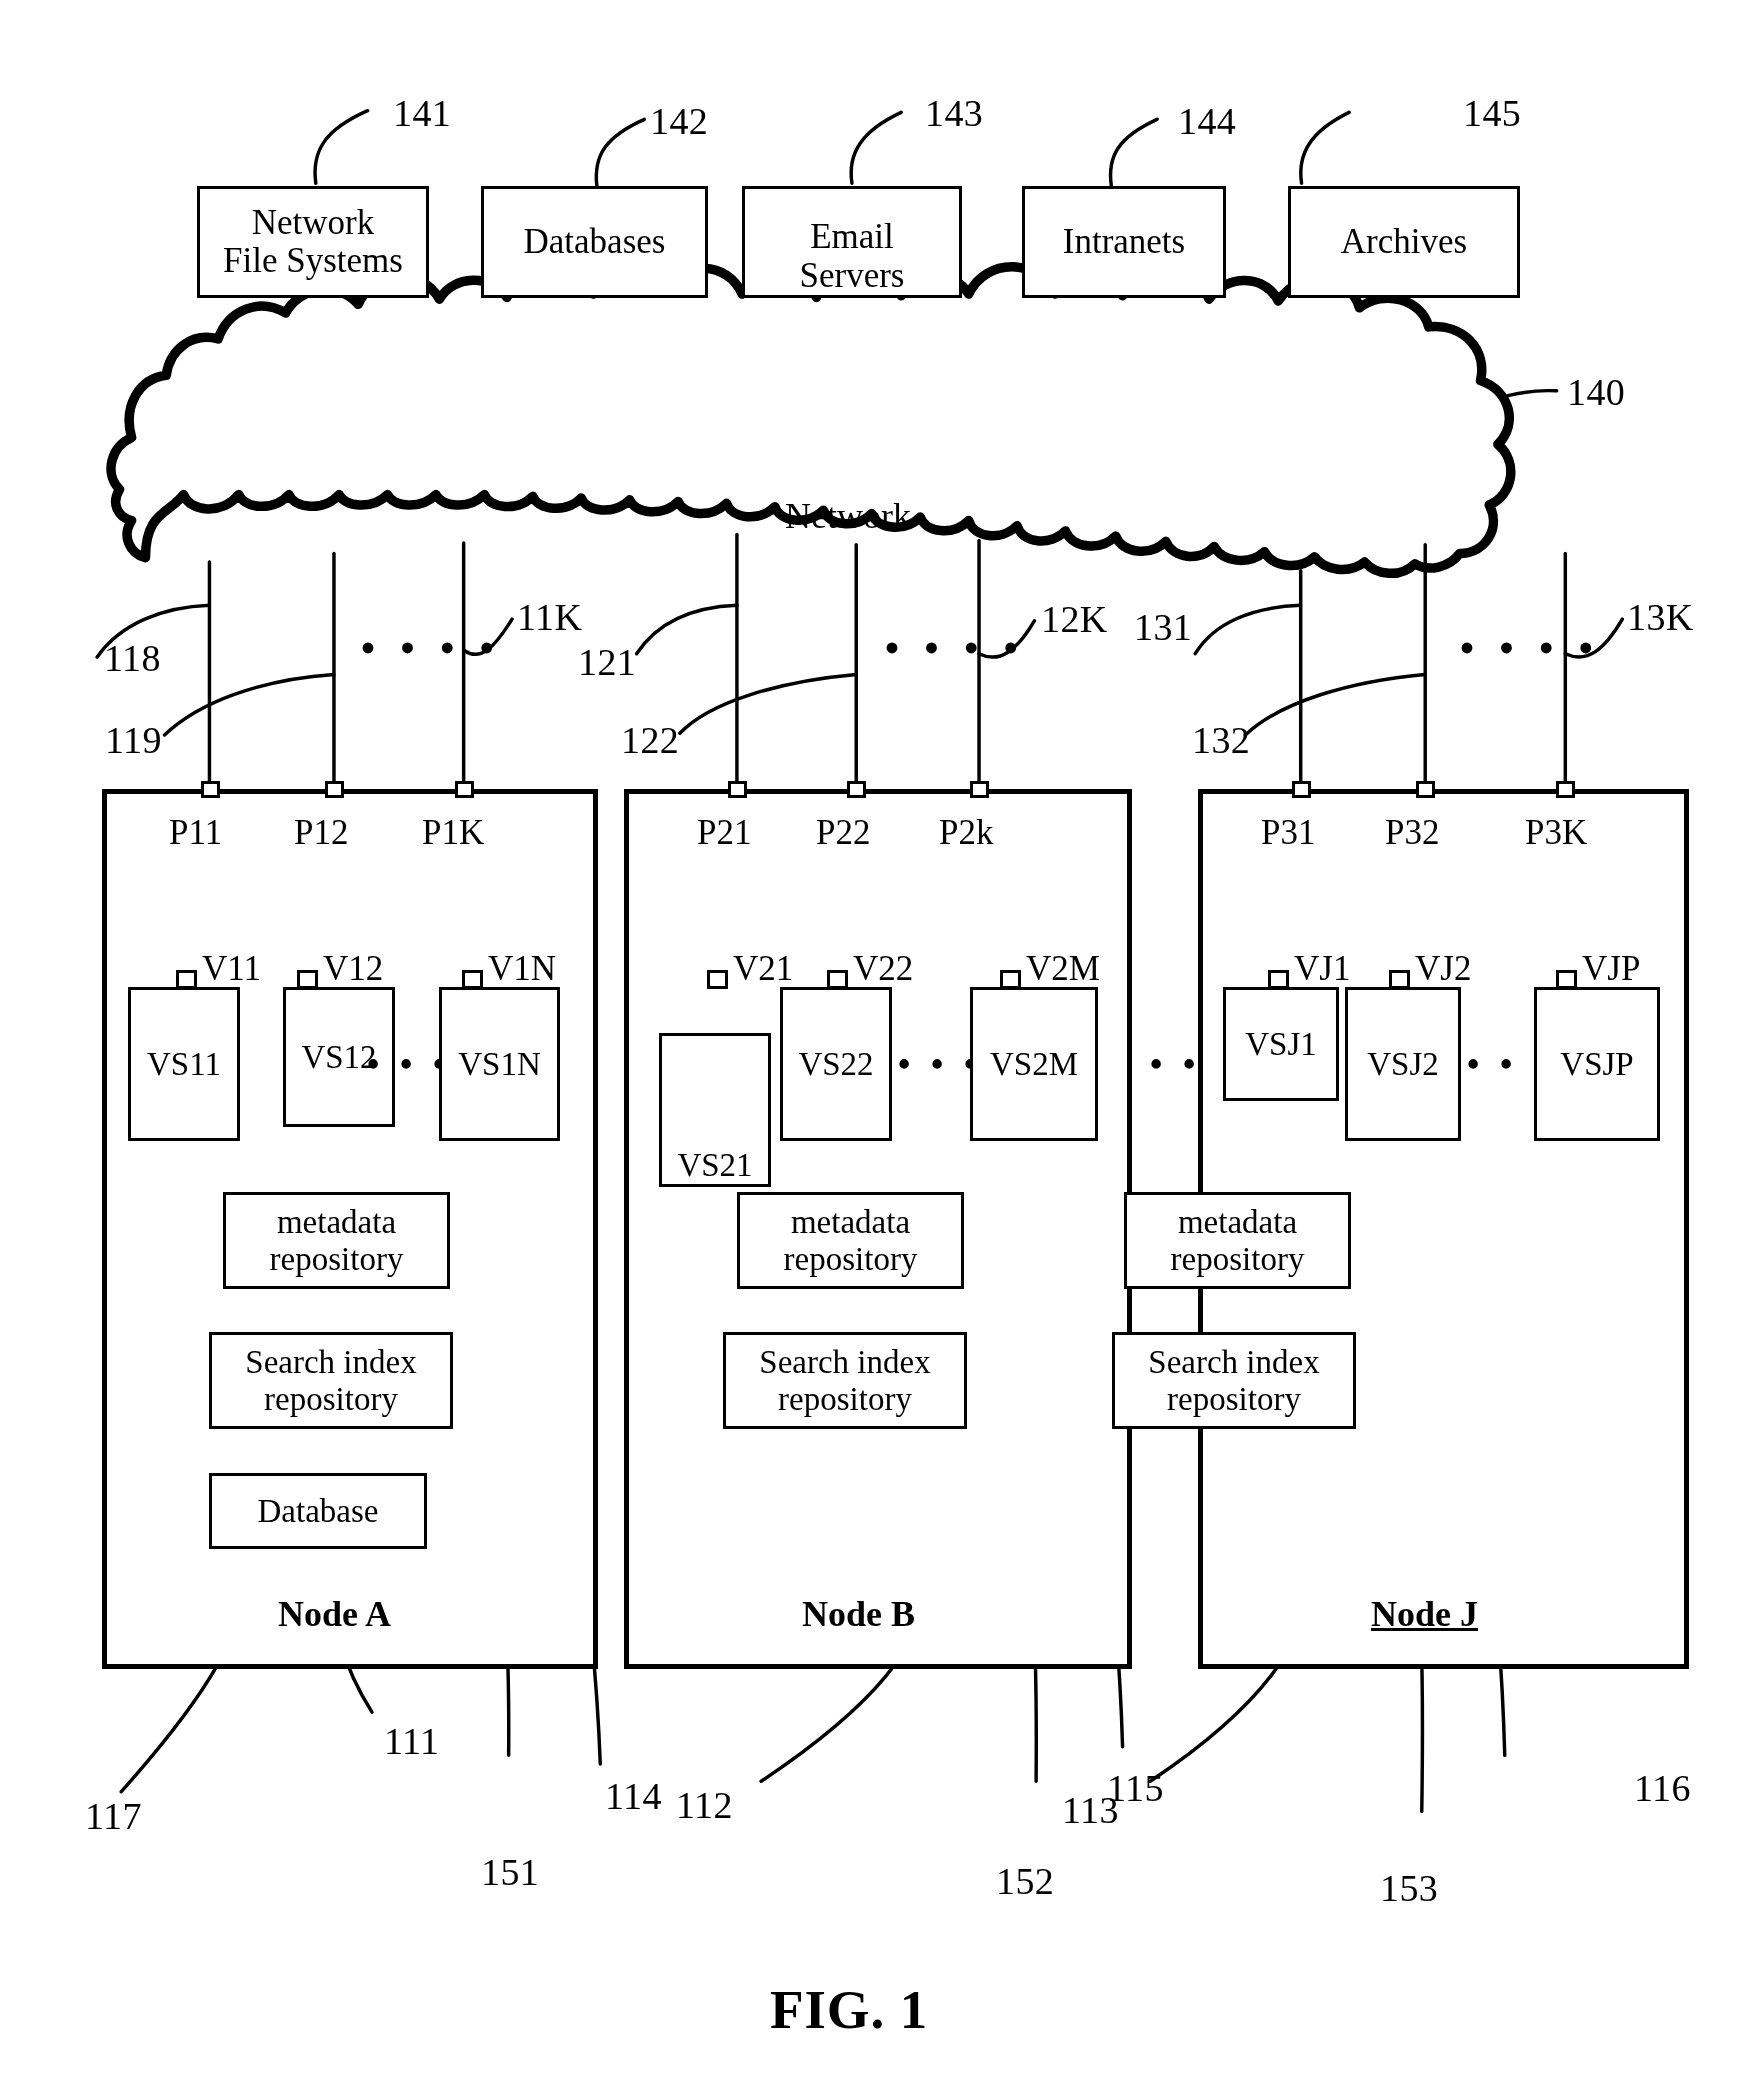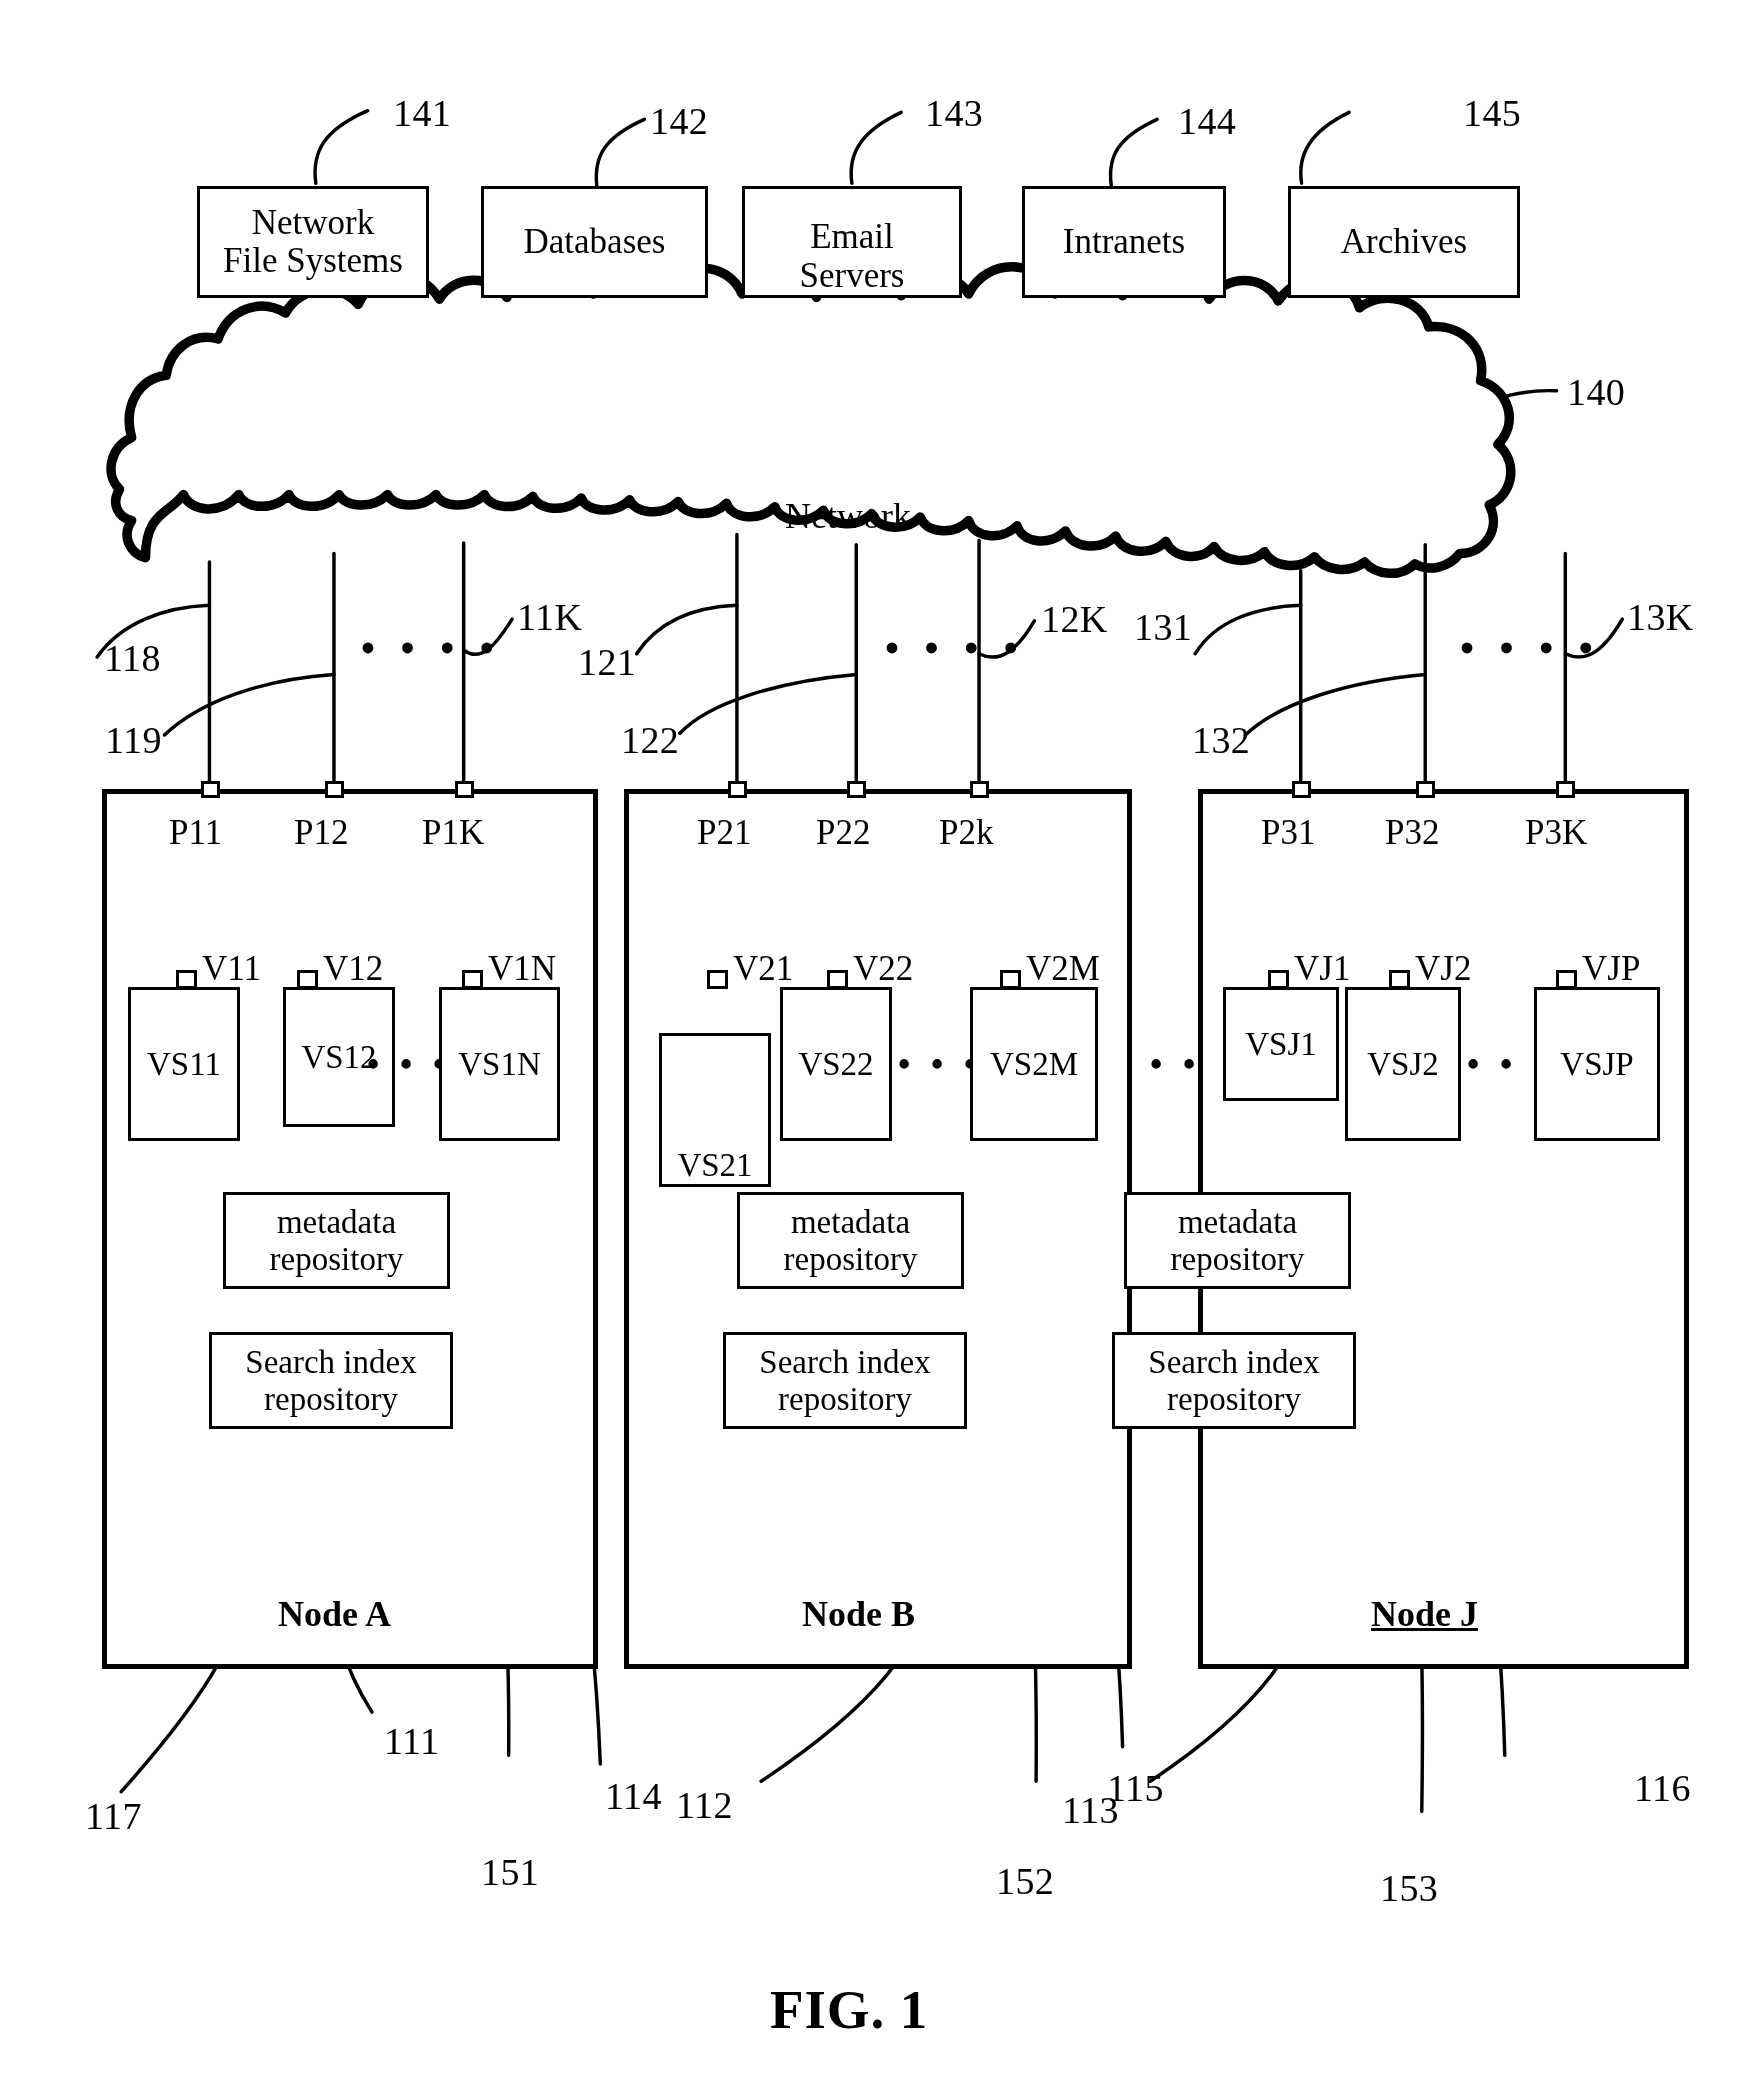--- a/index.html
+++ b/index.html
@@ -337,20 +337,23 @@
   </div>
 
   <div class="repo" style="left:223px; top:1192px; width:227px; height:97px;">
     <span style="white-space:pre-line;">metadata
 repository</span>
   </div>
   <div class="repo" style="left:209px; top:1332px; width:244px; height:97px;">
     <span style="white-space:pre-line;">Search index
 repository</span>
   </div>
+  <div class="repo" style="left:209px; top:1473px; width:218px; height:76px;">
+    <span style="white-space:pre-line;">Database</span>
+  </div>
 
   <div class="node" style="left:624px; top:789px; width:508px; height:880px;"></div>
   <div class="nodename" style="left:802px; top:1593px;">Node B</div>
 
   <div class="port" style="left:728px; top:781px;"></div>
   <div class="portlabel" style="left:697px; top:813px;">P21</div>
   <div class="port" style="left:847px; top:781px;"></div>
   <div class="portlabel" style="left:816px; top:813px;">P22</div>
   <div class="port" style="left:970px; top:781px;"></div>
   <div class="portlabel" style="left:939px; top:813px;">P2k</div>

